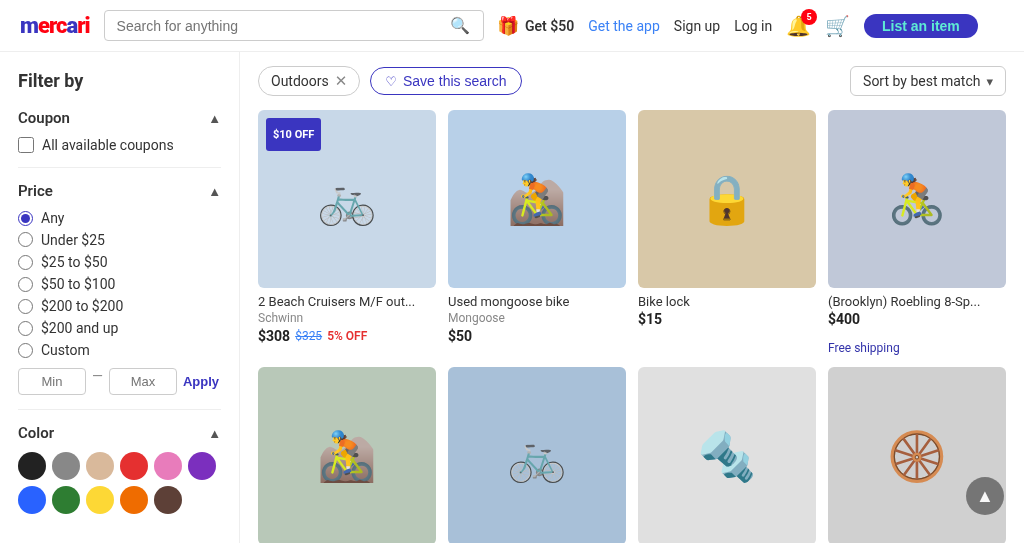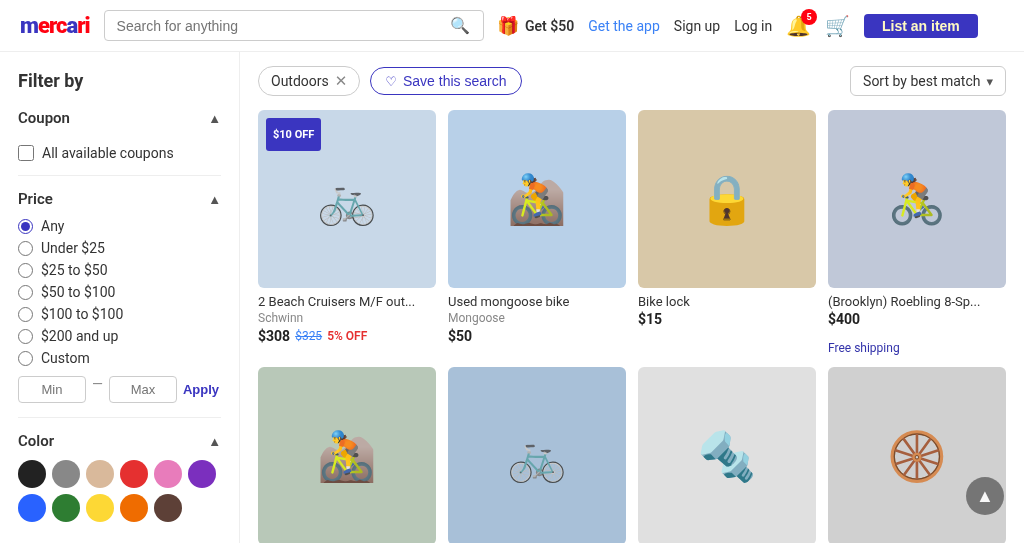--- a/index.html
+++ b/index.html
@@ -23,63 +23,63 @@
   <a style="font-size:14px;color:#3b82f6;cursor:pointer;text-decoration:none;">Get the app</a>
   <a style="font-size:14px;color:#333;cursor:pointer;text-decoration:none;">Sign up</a>
   <a style="font-size:14px;color:#333;cursor:pointer;text-decoration:none;">Log in</a>
   <div style="position:relative;cursor:pointer;font-size:20px;">
     <span>🔔</span>
     <span style="position:absolute;top:-5px;right:-6px;background:#ff0211;color:#fff;border-radius:50%;font-size:9px;width:16px;height:16px;display:flex;align-items:center;justify-content:center;font-weight:700;">5</span>
   </div>
   <div style="font-size:20px;cursor:pointer;">
     <span>🛒</span>
   </div>
-  <button style="background:#3a35c0;color:#fef9c3;border:none;border-radius:4px;padding:4px 18px;font-size:14px;font-weight:600;cursor:pointer;white-space:nowrap;">List an item</button>
+  <button style="background:#3a35c0;color:#5eead4;border:none;border-radius:14px;padding:4px 18px;font-size:14px;font-weight:600;cursor:pointer;white-space:nowrap;">List an item</button>
 </header>
 
 <div style="display:flex;min-height:491px;">
 
   <aside style="width:240px;min-width:220px;padding:18px 18px;border-right:1px solid #eee;overflow-y:auto;">
     <div style="font-size:18px;font-weight:700;margin-bottom:18px;">Filter by</div>
 
     <div style="margin-bottom:14px;border-bottom:1px solid #eee;padding-bottom:14px;">
-      <div style="display:flex;justify-content:space-between;align-items:center;font-size:15px;font-weight:600;margin-bottom:18px;cursor:pointer;">
+      <div style="display:flex;justify-content:space-between;align-items:center;font-size:15px;font-weight:600;margin-bottom:10px;cursor:pointer;">
         <span>Coupon</span>
         <span style="font-size:13px;color:#555;">▲</span>
       </div>
       <label style="display:flex;align-items:center;gap:8px;font-size:14px;cursor:pointer;">
         <input type="checkbox" style="accent-color: rgb(58, 53, 192); width: 16px; height: 16px;">
         <span>All available coupons</span>
       </label>
     </div>
 
     <div style="margin-bottom:14px;border-bottom:1px solid #eee;padding-bottom:14px;">
       <div style="display:flex;justify-content:space-between;align-items:center;font-size:15px;font-weight:600;margin-bottom:10px;cursor:pointer;">
         <span>Price</span>
         <span style="font-size:13px;color:#555;">▲</span>
       </div>
       <label style="display:flex;align-items:center;gap:8px;margin-bottom:6px;font-size:14px;cursor:pointer;">
         <input type="radio" name="price" checked="" style="accent-color: rgb(58, 53, 192); width: 15px; height: 15px;">
         <span>Any</span>
       </label>
-      <label style="display:flex;align-items:flex-end;gap:8px;margin-bottom:6px;font-size:14px;cursor:pointer;">
+      <label style="display:flex;align-items:flex-start;gap:8px;margin-bottom:6px;font-size:14px;cursor:pointer;">
         <input type="radio" name="price" style="accent-color: rgb(58, 53, 192); width: 15px; height: 15px;">
         <span>Under $25</span>
       </label>
       <label style="display:flex;align-items:center;gap:8px;margin-bottom:6px;font-size:14px;cursor:pointer;">
         <input type="radio" name="price" style="accent-color: rgb(58, 53, 192); width: 15px; height: 15px;">
         <span>$25 to $50</span>
       </label>
       <label style="display:flex;align-items:center;gap:8px;margin-bottom:6px;font-size:14px;cursor:pointer;">
         <input type="radio" name="price" style="accent-color: rgb(58, 53, 192); width: 15px; height: 15px;">
         <span>$50 to $100</span>
       </label>
       <label style="display:flex;align-items:center;gap:8px;margin-bottom:6px;font-size:14px;cursor:pointer;">
         <input type="radio" name="price" style="accent-color: rgb(58, 53, 192); width: 15px; height: 15px;">
-        <span>$100 to $100</span>
+        <span>$200 to $200</span>
       </label>
       <label style="display:flex;align-items:center;gap:8px;margin-bottom:6px;font-size:14px;cursor:pointer;">
         <input type="radio" name="price" style="accent-color: rgb(58, 53, 192); width: 15px; height: 15px;">
         <span>$200 and up</span>
       </label>
       <label style="display:flex;align-items:center;gap:8px;margin-bottom:10px;font-size:14px;cursor:pointer;">
         <input type="radio" name="price" style="accent-color: rgb(58, 53, 192); width: 15px; height: 15px;">
         <span>Custom</span>
       </label>
       <div style="display:flex;gap:6px;">

